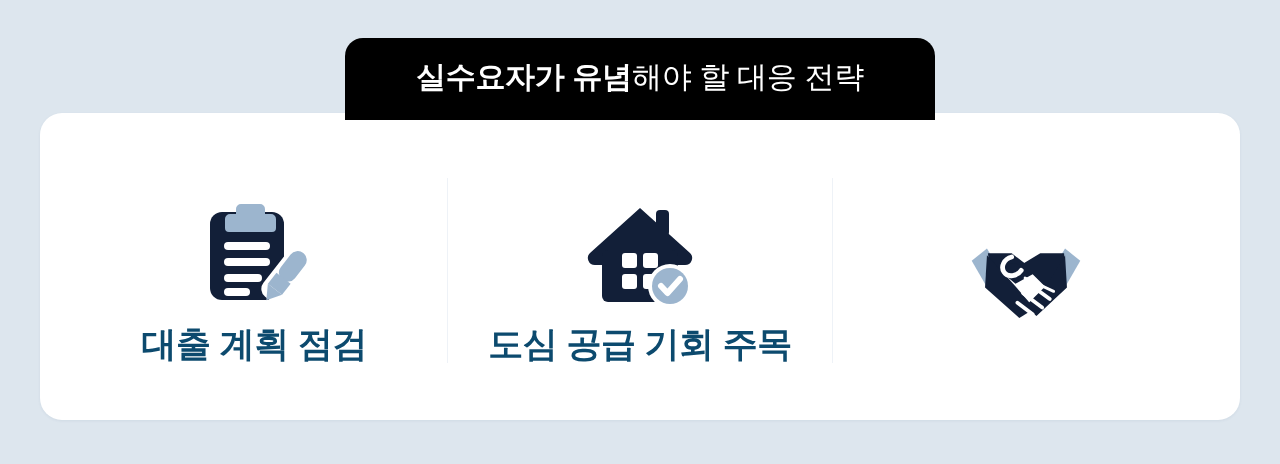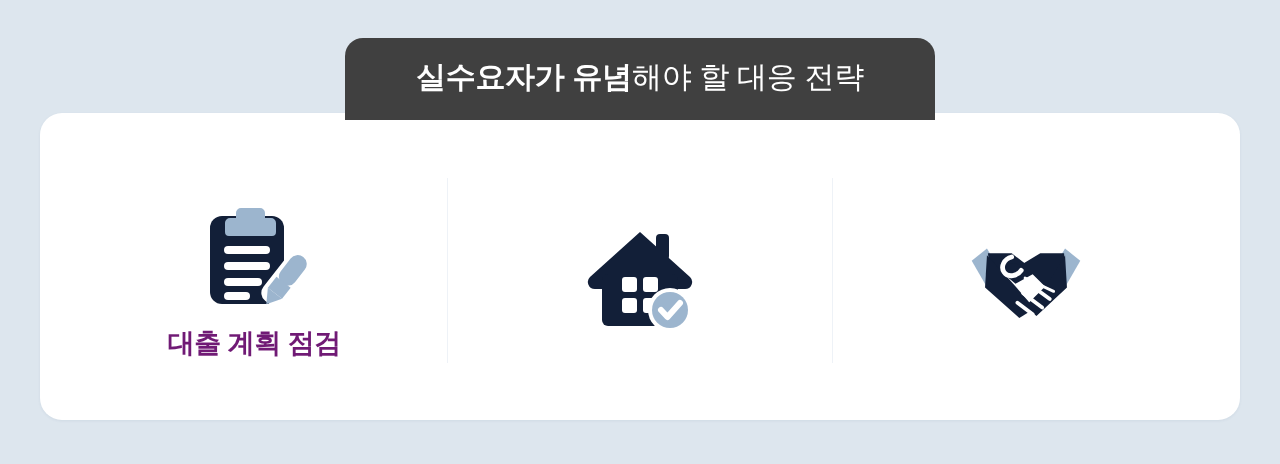--- a/index.html
+++ b/index.html
@@ -22,21 +22,21 @@
     box-sizing: border-box;
   }
 
   
   #header-badge {
     position: absolute;
     left: 345px;
     top: 38px;
     width: 590px;
     height: 82px;
-    background: #404040;
+    background: #000000;
     border-radius: 18px 18px 0 0;
     display: flex;
     align-items: center;
     justify-content: center;
     z-index: 3;
   }
   #header-title {
     color: #ffffff;
     font-size: 30px;
     letter-spacing: -0.3px;
@@ -86,23 +86,23 @@
     align-items: center;
     justify-content: center;
     margin-top: 22px;
   }
   .item-icon svg {
     display: block;
   }
 
   .item-label {
     margin-top: 12px;
-    font-size: 27px;
+    font-size: 35px;
     font-weight: 700;
-    color: #701a75;
+    color: #0c4a6e;
     letter-spacing: -0.5px;
     white-space: nowrap;
     line-height: 1;
   }
 
   .divider {
     width: 1px;
     height: 185px;
     background: #eef2f7;
     flex: 0 0 1px;
@@ -162,20 +162,21 @@
           <rect x="38" y="55" width="15" height="15" rx="3" fill="#ffffff"></rect>
           <rect x="59" y="55" width="15" height="15" rx="3" fill="#ffffff"></rect>
           <rect x="38" y="76" width="15" height="15" rx="3" fill="#ffffff"></rect>
           <rect x="59" y="76" width="15" height="15" rx="3" fill="#ffffff"></rect>
 
           <circle cx="86" cy="88" r="22" fill="#ffffff"></circle>
           <circle cx="86" cy="88" r="18" fill="#9cb5ce"></circle>
           <path d="M77 88 l6.5 7 L96 81" fill="none" stroke="#ffffff" stroke-width="6" stroke-linecap="round" stroke-linejoin="round"></path>
         </svg>
       </div>
+      <div class="item-label">도심 공급 기회 주목</div>
     </div>
 
     <div class="divider"></div>
 
     <div class="strategy-item">
       <div class="item-icon">
         <svg width="126" height="112" viewBox="0 0 126 112" aria-hidden="true">
 
           <path d="M6 38 L22 25 L40 55 L24 69 Z" fill="#9cb5ce"></path>
 

